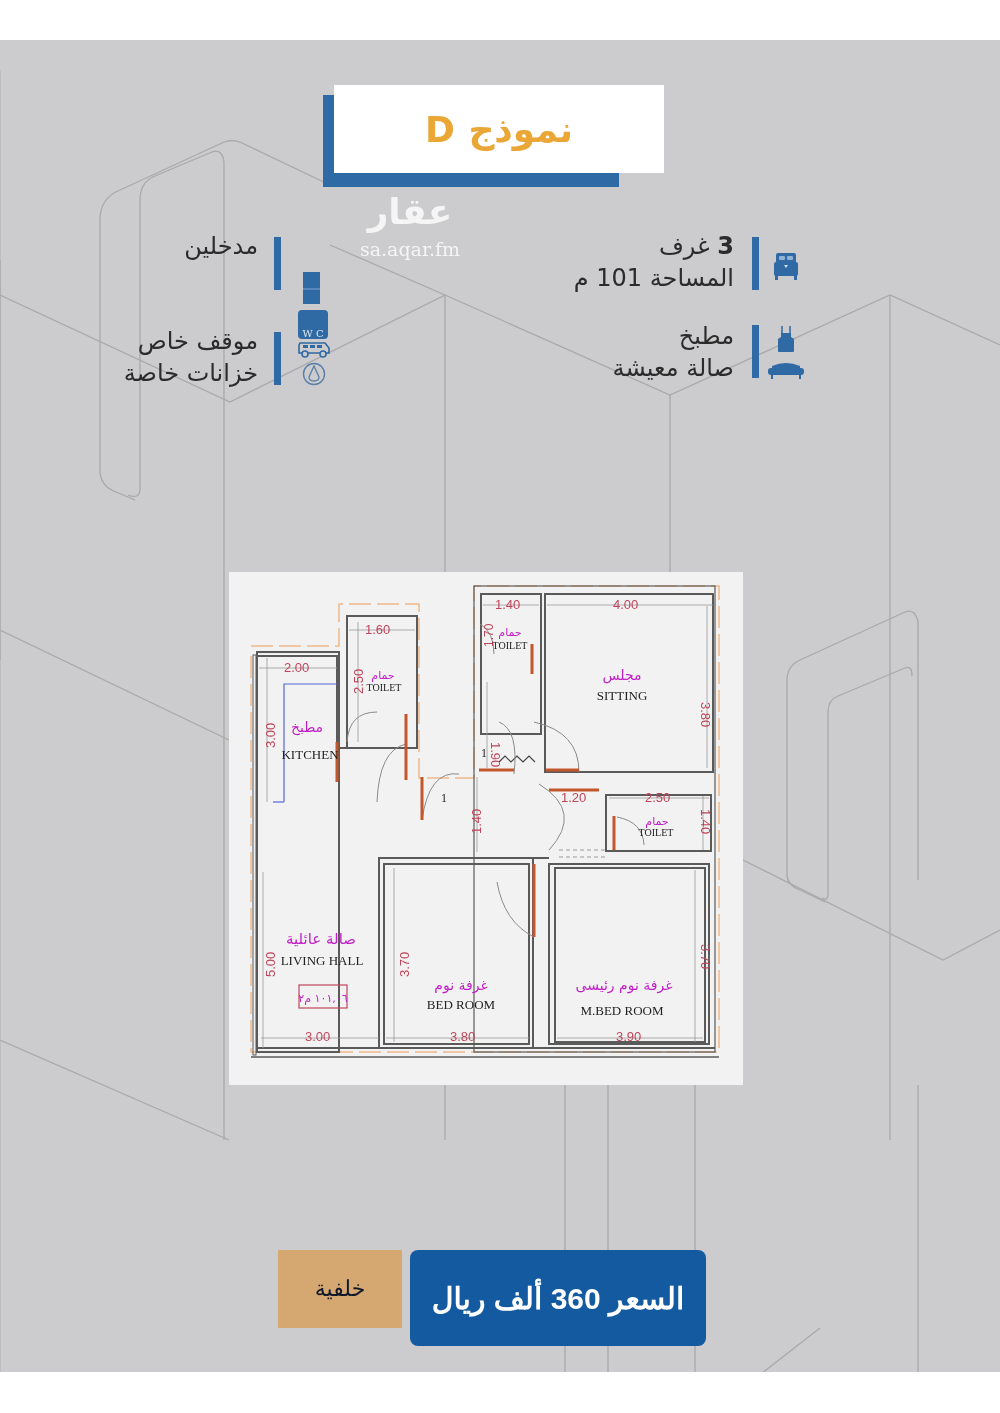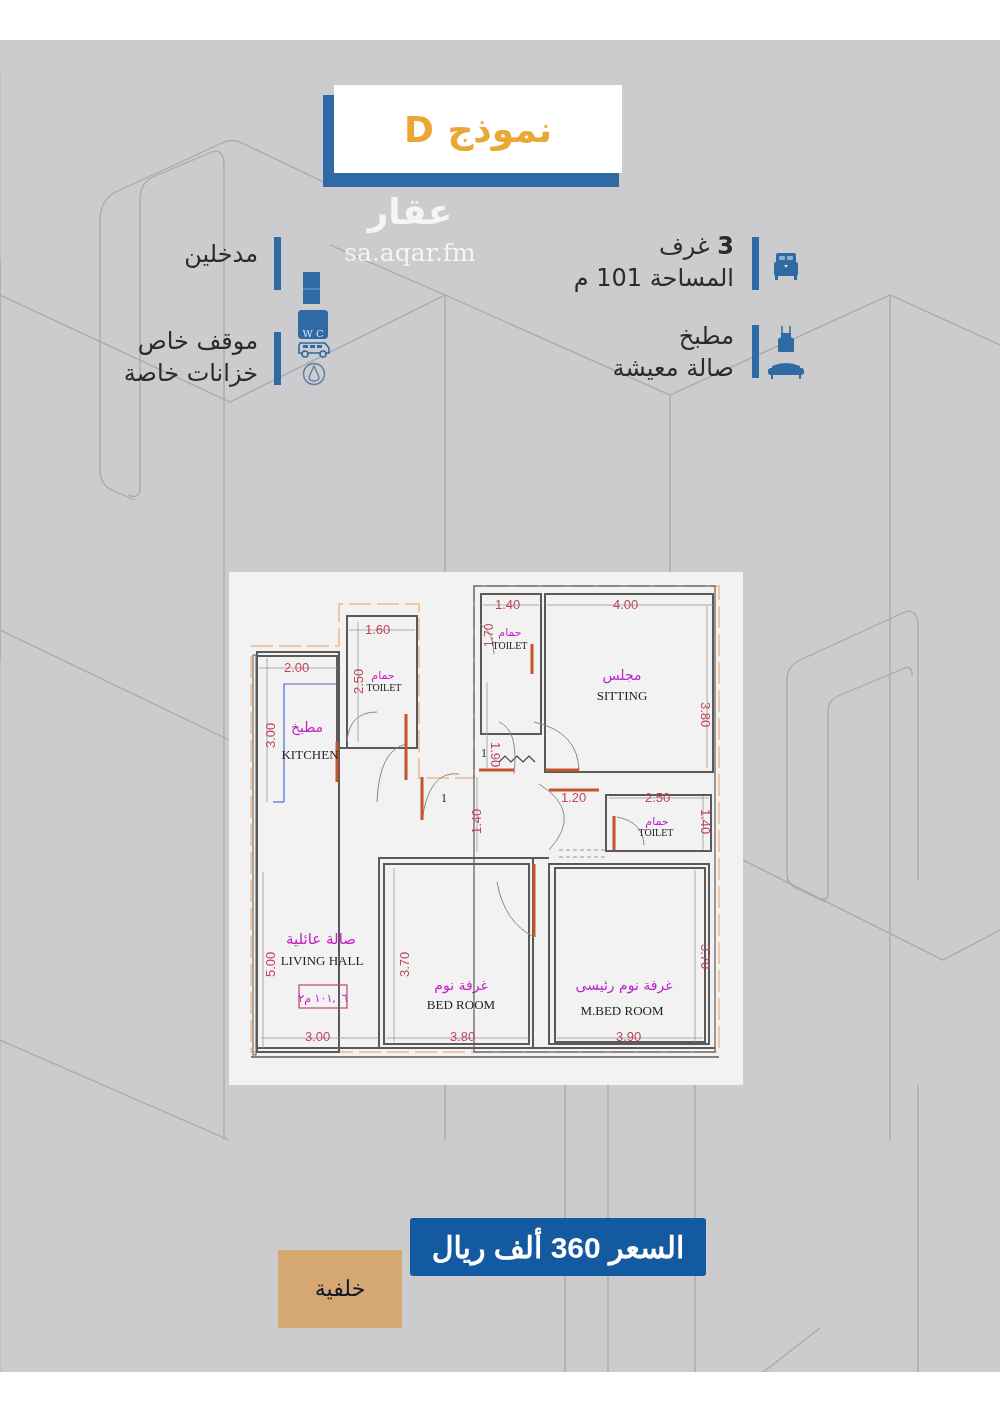--- a/index.html
+++ b/index.html
@@ -11,49 +11,49 @@
   .poster {
     position: absolute; left: 0; top: 40px; width: 1000px; height: 1332px;
     background: #cccbcd; overflow: hidden;
   }
   .bg-lines { position: absolute; left: 0; top: 0; width: 1000px; height: 1332px; }
   .title-shadow {
     position: absolute; left: 323px; top: 55px; width: 296px; height: 92px;
     background: #2d6aa6;
   }
   .title-box {
-    position: absolute; left: 334px; top: 45px; width: 288px; height: 88px;
+    position: absolute; left: 334px; top: 45px; width: 330px; height: 88px;
     background: #ffffff; display: flex; align-items: center; justify-content: center;
     direction: rtl;
   }
   .title-text { color: #eaa735; font-size: 36px; font-weight: bold; letter-spacing: 1px; }
   .watermark {
     position: absolute; left: 340px; top: 142px; width: 140px; text-align: center;
     color: rgba(255,255,255,0.8);
   }
   .watermark .wm-logo { font-size: 36px; font-weight: bold; line-height: 60px; font-family: "DejaVu Sans", sans-serif; }
-  .watermark .wm-url { font-family: "DejaVu Serif", serif; font-size: 25px; margin-top: -4px; }
+  .watermark .wm-url { font-family: "DejaVu Serif", serif; font-size: 19px; margin-top: -4px; }
 
   .feature {
     position: absolute; direction: rtl; color: #2b2b2b;
     font-size: 24px; line-height: 32px; text-align: right;
   }
   .feature b { font-weight: bold; }
   .feat-bar { position: absolute; width: 7px; background: #2f6aa4; }
   .icon { position: absolute; }
 
   .plan {
     position: absolute; left: 229px; top: 532px; width: 514px; height: 513px;
     background: #f2f2f2;
   }
   .plan svg { position: absolute; left: 0; top: 0; }
 
   .price-btn {
-    position: absolute; left: 410px; top: 1178px; width: 296px; height: 58px;
-    background: #145aa0; border-radius: 3px; color: #ffffff;
+    position: absolute; left: 410px; top: 1210px; width: 296px; height: 96px;
+    background: #145aa0; border-radius: 8px; color: #ffffff;
     display: flex; align-items: center; justify-content: center;
     font-size: 30px; font-weight: bold; direction: rtl; border: none; cursor: pointer;
   }
   .type-btn {
     position: absolute; left: 278px; top: 1210px; width: 124px; height: 78px;
     background: #d4a870; border-radius: 0; color: #0f172a;
     display: flex; align-items: center; justify-content: center;
     font-size: 22px; direction: rtl; border: none; cursor: pointer;
   }
 </style>
@@ -124,21 +124,21 @@
     <path d="M6 1 L6 8 M14 1 L14 8" stroke="#2f6aa4" stroke-width="1.5" fill="none"></path>
     <path d="M5 8 L15 8 L15 12 L18 14 L18 26 Q18 27 17 27 L3 27 Q2 27 2 26 L2 14 L5 12 Z" fill="#2f6aa4"></path>
   </svg>
   <svg class="icon" style="left:768px; top:322px;" width="36" height="18" viewBox="0 0 36 18">
     <path d="M4 4 Q18 -2 32 4 L32 8 L4 8 Z" fill="#2f6aa4"></path>
     <rect x="0" y="6" width="36" height="7" rx="3" fill="#2f6aa4"></rect>
     <rect x="3" y="12" width="2" height="5" fill="#2f6aa4"></rect>
     <rect x="31" y="12" width="2" height="5" fill="#2f6aa4"></rect>
   </svg>
 
-  <div class="feature" style="right:742px; top:198px; width:200px;">
+  <div class="feature" style="right:742px; top:190px; width:200px;">
     <div>مدخلين</div>
   </div>
   <div class="feat-bar" style="left:274px; top:197px; height:53px;"></div>
   <svg class="icon" style="left:303px; top:232px;" width="17" height="32" viewBox="0 0 17 32">
     <rect x="0" y="0" width="17" height="32" fill="#2f6aa4"></rect>
     <line x1="0" y1="17" x2="17" y2="17" stroke="#7fa5cc" stroke-width="1"></line>
   </svg>
   <div class="icon" style="left:298px; top:270px; width:30px; height:29px; background:#2f6aa4; border-radius:4px; color:#dfe8f2; font-family:'DejaVu Serif', serif; font-size:10px; display:flex; align-items:flex-end; justify-content:center;">
     <span>W C</span>
   </div>

